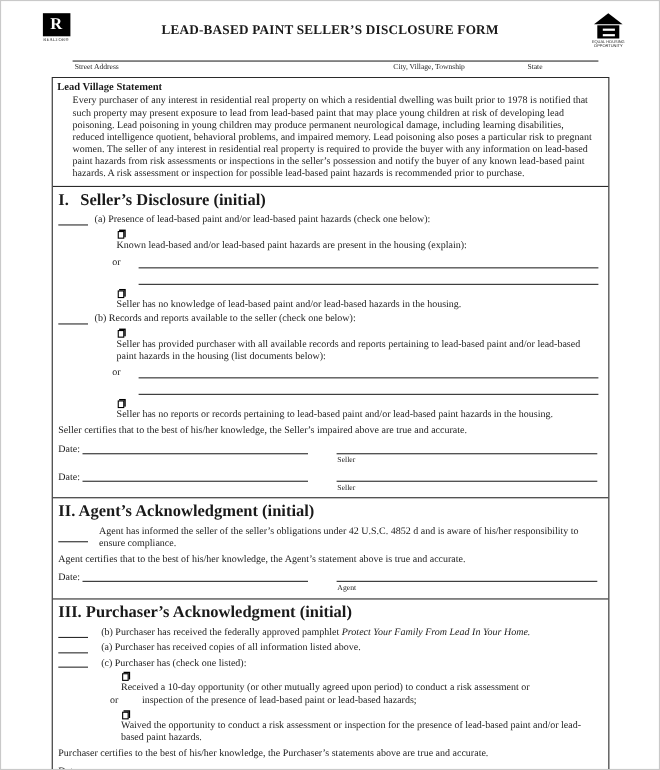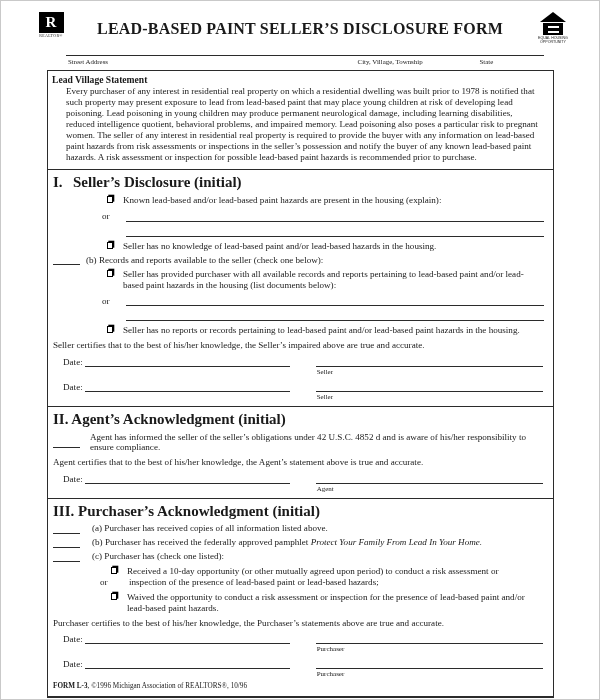--- a/index.html
+++ b/index.html
@@ -10,21 +10,21 @@
     font-family:"Liberation Serif", serif; font-size:9.1px; line-height:1.18;
     border:1px solid #c9c9c9;
   }
   
   .header { display:flex; align-items:flex-start; padding:11px 27px 0 35px; height:46px; }
   .logo-realtor { width:30px; text-align:center; }
   .r-box { width:25px; height:21px; background:#000; color:#fff; margin:0 auto;
            display:flex; align-items:center; justify-content:center;
            font-weight:bold; font-size:15px; }
   .r-cap { font-size:4px; letter-spacing:.3px; margin-top:1px; }
-  .title { flex:1; text-align:center; font-weight:bold; font-size:16px;
+  .title { flex:1; text-align:center; font-weight:bold; font-size:12px;
            letter-spacing:.2px; padding-top:8px; }
   .logo-eho { width:38px; display:flex; flex-direction:column; align-items:center; }
   .eho-roof { width:0; height:0; border-left:13px solid transparent;
               border-right:13px solid transparent; border-bottom:10px solid #000; }
   .eho-house { width:20px; height:12px; background:#000; margin-top:1px;
                display:flex; align-items:center; justify-content:center; }
   .eho-eq { width:11px; height:7px; border-top:2px solid #fff; border-bottom:2px solid #fff; }
   .eho-cap { font-size:3.6px; line-height:1.25; text-align:center; width:34px; margin-top:1px;
              font-family:"Liberation Sans", sans-serif; }
   
@@ -43,33 +43,33 @@
   .warn-b { margin:1px 2px 1px 14px; line-height:1.2; }
   .sec-h { font-weight:bold; font-size:15px; margin:1px 0 3px 1px; }
   .sec-num { display:inline-block; width:20px; }
   .item-row { display:flex; align-items:flex-end; margin:3px 0 0 1px; }
   .item-row.hang { align-items:flex-start; }
   .item-row.hang .init { margin-top:7px; }
   .init { flex:none; width:27px; height:9px; margin-right:6px; }
   .sec2 .init { margin-right:10px; }
   .sec3 .init { margin-right:12px; }
   .item-text { flex:1; }
-  .check-row { display:flex; margin:4px 0 0 54px; }
+  .check-row { display:flex; margin:4px 0 0 54px;flex-direction:column; }
   .sec3 .check-row { margin-left:58px; }
   .cbx { flex:none; width:6px; height:7px; border:1px solid #000;
          box-shadow:1.3px -1.3px 0 0 #000; margin:1px 10px 0 1px; background:#fff; }
   .check-text { flex:1; padding-right:2px; }
   .or-row { display:flex; align-items:flex-end; margin:5px 0 0 50px; }
   .or { flex:none; width:24px; }
   .or-fill { flex:1; height:9px; }
   .line-row { height:9px; margin:6px 0 0 74px; }
   .or-row3 { display:flex; margin:1px 0 0 48px; }
   .or3 { flex:none; width:29px; }
   .certify { margin:4px 0 0 1px; }
-  .date-row { display:flex; align-items:flex-start; margin:6px 1px 0 11px; }
+  .date-row { display:flex; align-items:flex-start; margin:6px 1px 0 1px; }
   .dlabel { flex:none; }
   .date-fill { flex:none; width:205px; height:10px; margin-left:2px; }
   .sig-col { flex:1; margin-left:26px; }
   .sig-fill { height:10px; }
   .sig-cap { font-size:7px; line-height:1.15; padding:1px 0 0 1px; }
   .formfooter { font-size:7.2px; margin:4px 0 0 1px; }
   .ff-bold { font-weight:bold; }
 </style>
 </head>
 <body>
@@ -104,20 +104,24 @@
 
     <div class="section warn">
       <div class="warn-h">Lead Village Statement</div>
       <div class="warn-b">Every purchaser of any interest in residential real property on which a residential dwelling was built prior to 1978 is notified that such property may present exposure to lead from lead-based paint that may place young children at risk of developing lead poisoning. Lead poisoning in young children may produce permanent neurological damage, including learning disabilities, reduced intelligence quotient, behavioral problems, and impaired memory. Lead poisoning also poses a particular risk to pregnant women. The seller of any interest in residential real property is required to provide the buyer with any information on lead-based paint hazards from risk assessments or inspections in the seller’s possession and notify the buyer of any known lead-based paint hazards. A risk assessment or inspection for possible lead-based paint hazards is recommended prior to purchase.</div>
     </div>
 
     <div class="section sec1">
       <div class="sec-h">
         <span class="sec-num">I.</span><span>Seller’s Disclosure (initial)</span>
       </div>
+      <div class="item-row">
+        <span class="init fill-line"></span>
+        <span class="item-text">(a) Presence of lead-based paint and/or lead-based paint hazards (check one below):</span>
+      </div>
       <div class="check-row">
         <span class="cbx"></span>
         <span class="check-text">Known lead-based and/or lead-based paint hazards are present in the housing (explain):</span>
       </div>
       <div class="or-row">
         <span class="or">or</span>
         <span class="or-fill fill-line"></span>
       </div>
       <div class="line-row fill-line"></div>
       <div class="check-row">
@@ -174,25 +178,25 @@
           <div class="sig-fill fill-line"></div>
           <div class="sig-cap">Agent</div>
         </div>
       </div>
     </div>
 
     <div class="section sec3">
       <div class="sec-h">III. Purchaser’s Acknowledgment (initial)</div>
       <div class="item-row">
         <span class="init fill-line"></span>
+        <span class="item-text"><span>(b) Purchaser has received the federally approved pamphlet</span> <i>Protect Your Family From Lead In Your Home.</i></span>
+      </div>
+      <div class="item-row">
+        <span class="init fill-line"></span>
         <span class="item-text">(a) Purchaser has received copies of all information listed above.</span>
-      </div>
-      <div class="item-row">
-        <span class="init fill-line"></span>
-        <span class="item-text"><span>(b) Purchaser has received the federally approved pamphlet</span> <i>Protect Your Family From Lead In Your Home.</i></span>
       </div>
       <div class="item-row">
         <span class="init fill-line"></span>
         <span class="item-text">(c) Purchaser has (check one listed):</span>
       </div>
       <div class="check-row">
         <span class="cbx"></span>
         <span class="check-text">Received a 10-day opportunity (or other mutually agreed upon period) to conduct a risk assessment or</span>
       </div>
       <div class="or-row3">

